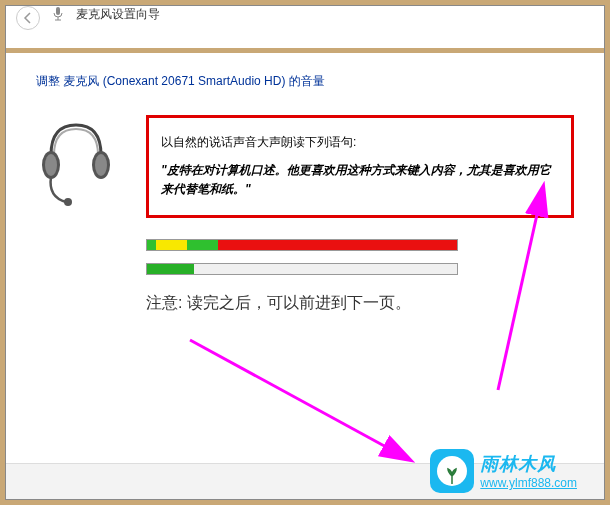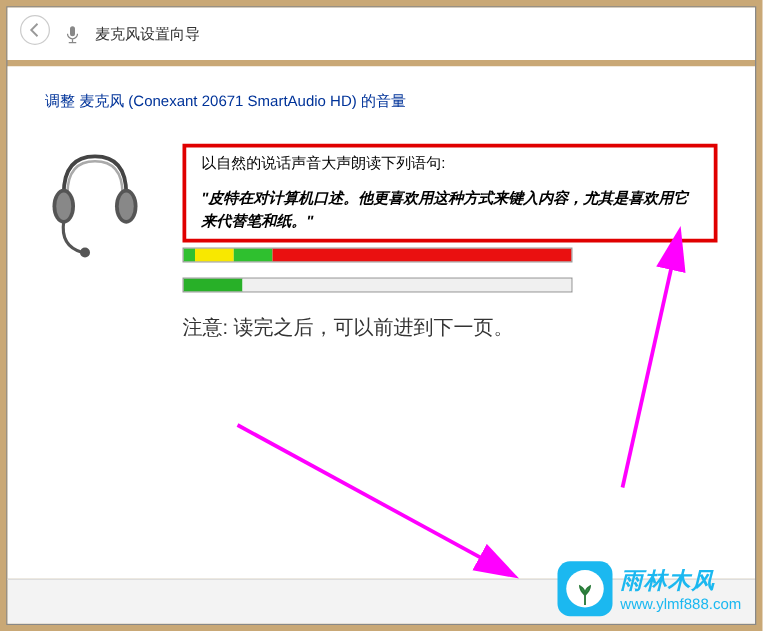--- a/index.html
+++ b/index.html
@@ -14,22 +14,22 @@
     .outer-frame {
       position: absolute;
       top: 5px; left: 5px; right: 5px; bottom: 5px;
       background: #c9a876;
       border: 1px solid #888;
     }
     .title-bar {
       background: #fff;
       height: 42px;
       display: flex;
-      align-items: flex-end;
-      padding: 12px 10px;
+      align-items: flex-start;
+      padding: 0 10px;
       gap: 10px;
     }
     .back-btn {
       width: 24px; height: 24px;
       border-radius: 50%;
       border: 1px solid #ccc;
       display: flex; align-items: center; justify-content: center;
       color: #888;
       font-size: 13px;
       background: #fff;
@@ -49,22 +49,22 @@
       color: #003399;
       font-size: 12px;
       margin-bottom: 25px;
     }
     .main-row { display: flex; gap: 30px; }
     .headset-img { width: 80px; flex-shrink: 0; }
     .headset-svg { width: 80px; height: 95px; }
     .right-col { flex: 1; }
     .instruction-box {
       border: 3px solid #e00000;
-      padding: 4px 12px;
-      margin-bottom: 4px;
+      padding: 16px 12px;
+      margin-bottom: 21px;
     }
     .instruction-label {
       font-size: 12px;
       margin-bottom: 10px;
     }
     .practice-text {
       font-size: 12px;
       font-style: italic;
       font-weight: bold;
       line-height: 1.6;
@@ -87,38 +87,38 @@
     .bottom-bar {
       position: absolute;
       left: 0; right: 0; bottom: 0;
       height: 36px;
       background: #f3f3f3;
       border-top: 1px solid #ddd;
     }
     
     .watermark {
       position: absolute;
-      right: 17px; bottom: 12px;
+      right: 33px; bottom: 12px;
       display: flex; align-items: center; gap: 6px;
       z-index: 50;
     }
     .wm-icon {
       width: 44px; height: 44px;
       background: #1bb8f0;
       border-radius: 10px;
       display: flex; align-items: center; justify-content: center;
     }
     .wm-inner {
       width: 30px; height: 30px; background: #fff; border-radius: 50%;
       display: flex; align-items: flex-end; justify-content: center;
       font-size: 16px; color: #2a7;
     }
     .wm-text { display: flex; flex-direction: column; }
     .wm-cn { font-size: 18px; color: #1bb8f0; font-weight: bold; font-style: italic; letter-spacing: 1px; }
-    .wm-url { font-size: 12px; color: #1bb8f0; }
+    .wm-url { font-size: 12px; color: #1bb8f0; text-decoration: underline; }
     
     .arrow {
       position: absolute;
       pointer-events: none;
       z-index: 100;
     }
     .arrow svg { overflow: visible; }
   </style>
 </head>
 <body>

